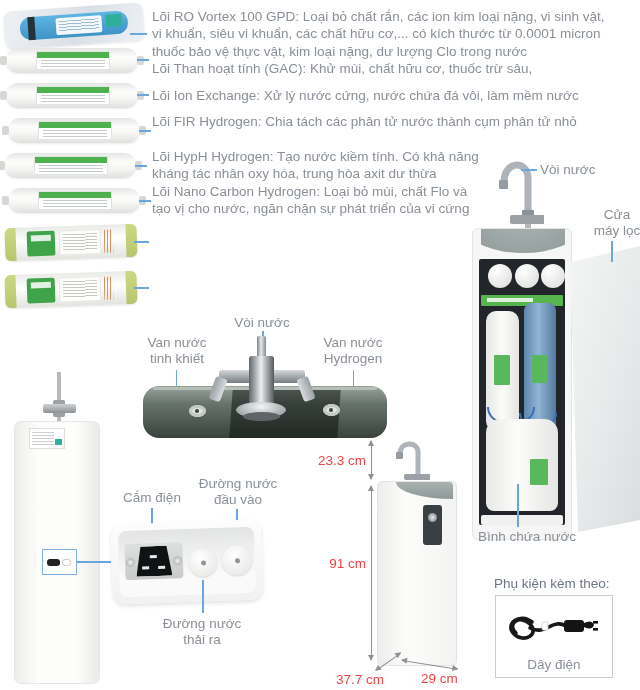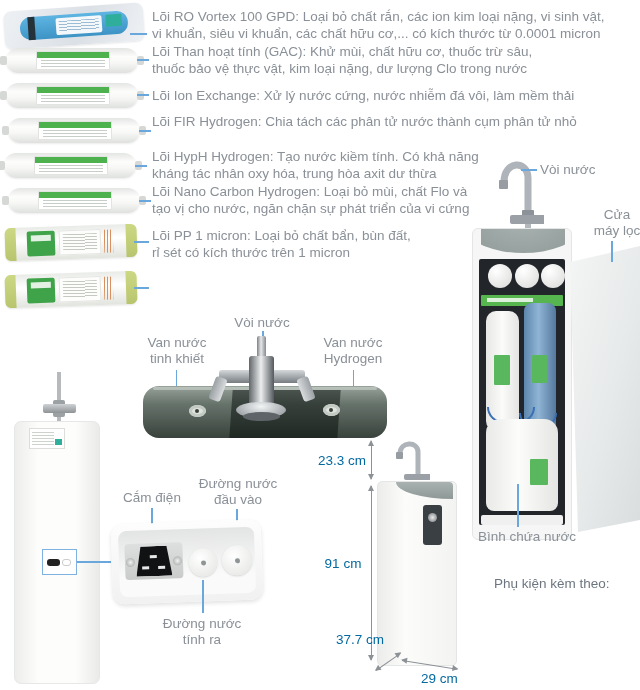--- a/index.html
+++ b/index.html
@@ -1,21 +1,21 @@
 <!DOCTYPE html>
 <html><head>
 <meta charset="utf-8">
 <style>
   html,body{margin:0;padding:0;background:#fff;}
   .canvas{position:relative;width:640px;height:690px;background:#fff;overflow:hidden;
           font-family:"Liberation Sans","DejaVu Sans",sans-serif;color:#8a9097;}
   .abs{position:absolute;}
   .txt{font-size:13.5px;line-height:17px;color:#8a9097;}
   .c-label{font-size:13.5px;line-height:16px;color:#8a9097;text-align:center;}
-  .dim-label{font-size:13.5px;color:#0369a1;}
+  .dim-label{font-size:13.5px;color:#ef4444;}
 
   
   .lead-h{position:absolute;height:2px;background:#69a7dd;}
   .lead-v{position:absolute;width:1.5px;background:#69a7dd;}
   .lead-Ll{position:absolute;border-left:1.5px solid #69a7dd;border-bottom:1.5px solid #69a7dd;}
   .lead-Lr{position:absolute;border-right:1.5px solid #69a7dd;border-bottom:1.5px solid #69a7dd;}
 
   
   .dim-v{position:absolute;width:1px;background:#8d9297;}
   .dim-v::before{content:"";position:absolute;top:-1px;left:-3px;border-left:3.5px solid transparent;border-right:3.5px solid transparent;border-bottom:6px solid #8d9297;}
@@ -193,40 +193,36 @@
   <div class="lead-h" style="left:135px;top:165px;width:12px;"></div>
   <div class="lead-h" style="left:139px;top:200px;width:12px;"></div>
   <div class="lead-h" style="left:134px;top:241px;width:15px;"></div>
   <div class="lead-h" style="left:134px;top:287px;width:15px;"></div>
 
   <div class="abs txt" style="left:152px;top:8px;width:488px;">
     <div>Lõi RO Vortex 100 GPD: Loại bỏ chất rắn, các ion kim loại nặng, vi sinh vật,</div>
       <div>vi khuẩn, siêu vi khuẩn, các chất hữu cơ,... có kích thước từ 0.0001 micron</div>
     </div>
   <div class="abs txt" style="left:152px;top:43px;width:420px;">
-    <div>Lõi Than hoạt tính (GAC): Khử mùi, chất hữu cơ, thuốc trừ sâu,</div>
-      <div>thuốc bảo vệ thực vật, kim loại nặng, dư lượng Clo trong nước</div>
+    <div>thuốc bảo vệ thực vật, kim loại nặng, dư lượng Clo trong nước</div>
+      <div>Lõi Than hoạt tính (GAC): Khử mùi, chất hữu cơ, thuốc trừ sâu,</div>
     </div>
   <div class="abs txt" style="left:152px;top:87px;width:470px;">
-    <div>Lõi Ion Exchange: Xử lý nước cứng, nước nhiễm đá vôi, làm mềm thải</div>
+    <div>Lõi Ion Exchange: Xử lý nước cứng, nước chứa đá vôi, làm mềm nước</div>
     </div>
   <div class="abs txt" style="left:152px;top:113px;width:440px;">
     <div>Lõi FIR Hydrogen: Chia tách các phân tử nước thành cụm phân tử nhỏ</div>
     </div>
   <div class="abs txt" style="left:152px;top:148px;width:360px;">
     <div>Lõi HypH Hydrogen: Tạo nước kiềm tính. Có khả năng</div>
       <div>kháng tác nhân oxy hóa, trung hòa axit dư thừa</div>
     </div>
   <div class="abs txt" style="left:152px;top:183px;width:360px;">
     <div>Lõi Nano Carbon Hydrogen: Loại bỏ mùi, chất Flo và</div>
       <div>tạo vị cho nước, ngăn chặn sự phát triển của vi cứng</div>
-    </div>
-  <div class="abs txt" style="left:152px;top:227px;width:300px;">
-    <div>Lõi PP 1 micron: Loại bỏ chất bẩn, bùn đất,</div>
-      <div>rỉ sét có kích thước trên 1 micron</div>
     </div>
 
   <svg class="rp-faucet" width="56" height="82" viewBox="0 0 56 82">
     <path d="M16 32 C16 10 40 10 40 28 L40 62" fill="none" stroke="#aeb4b9" stroke-width="7"></path>
     <rect x="11" y="30" width="9" height="9" rx="1" fill="#969ca1"></rect>
     <rect x="34" y="60" width="12" height="6" rx="1" fill="#8c9297"></rect>
     <rect x="22" y="65" width="36" height="9" rx="2" fill="#9aa0a5"></rect>
     <rect x="37" y="74" width="6" height="8" fill="#b3b8bc"></rect>
   </svg>
   <div class="rp-body">
@@ -325,40 +321,52 @@
           <i style="left:14px;bottom:18px;"></i>
         </div>
     </div>
     <div class="port" style="left:77px;top:27px;width:28px;height:28px;"></div>
     <div class="port" style="left:110px;top:25px;width:30px;height:30px;"></div>
   </div>
 
   <div class="lead-v" style="left:202px;top:580px;height:33px;"></div>
   <div class="abs c-label" style="left:158px;top:616px;width:88px;">
     <div>Đường nước</div>
-      <div>tính ra</div>
+      <div>thải ra</div>
     </div>
 
   <svg class="sp-faucet" width="40" height="50" viewBox="0 0 40 50">
     <path d="M10 18 C10 5 28 5 28 16 L28 38" fill="none" stroke="#aeb4b9" stroke-width="5"></path>
     <rect x="6" y="16" width="7" height="7" rx="1" fill="#969ca1"></rect>
     <rect x="14" y="38" width="28" height="6" rx="2" fill="#9aa0a5"></rect>
   </svg>
   <div class="sp-body">
     <div class="sp-top"></div>
     <div class="sp-disp"></div>
   </div>
 
   <div class="dim-v" style="left:371px;top:441px;height:38px;"></div>
   <div class="abs dim-label" style="left:308px;top:453px;width:58px;text-align:right;">23.3 cm</div>
 
   <div class="dim-v" style="left:371px;top:486px;height:174px;"></div>
-  <div class="abs dim-label" style="left:320px;top:556px;width:46px;text-align:center;">91 cm</div>
+  <div class="abs dim-label" style="left:320px;top:556px;width:46px;text-align:right;">91 cm</div>
 
   <div class="dim-d" style="left:376px;top:670px;width:30px;transform:rotate(-35deg);"></div>
-  <div class="abs dim-label" style="left:336px;top:632px;width:58px;">37.7 cm</div>
+  <div class="abs dim-label" style="left:336px;top:672px;width:58px;">37.7 cm</div>
 
   <div class="dim-d" style="left:402px;top:660px;width:56px;transform:rotate(9deg);"></div>
   <div class="abs dim-label" style="left:421px;top:671px;width:46px;">29 cm</div>
 
   <div class="acc-title">Phụ kiện kèm theo:</div>
+  <div class="acc-box">
+    <svg class="acc-cord" width="106" height="46" viewBox="0 0 106 46">
+      <path d="M30 18 c-12 -10 -28 2 -18 12 c10 10 26 0 16 -10 c-10 -10 -24 0 -14 9" fill="none" stroke="#181818" stroke-width="3.6" stroke-linecap="round"></path>
+      <path d="M28 24 C 44 32, 50 14, 64 22" fill="none" stroke="#181818" stroke-width="3.6" stroke-linecap="round"></path>
+      <rect x="40" y="18" width="6" height="8" rx="1" fill="#fff" stroke="#cfcfcf" stroke-width="0.8"></rect>
+      <rect x="62" y="16" width="20" height="12" rx="3" fill="#141414"></rect>
+      <path d="M82 19 q8 -4 10 2 q-2 6 -10 2 z" fill="#141414"></path>
+      <rect x="91" y="17" width="5" height="2.6" fill="#141414"></rect>
+      <rect x="91" y="24" width="5" height="2.6" fill="#141414"></rect>
+    </svg>
+    <div class="acc-name">Dây điện</div>
+  </div>
 
 </div>
 
 </body></html>

